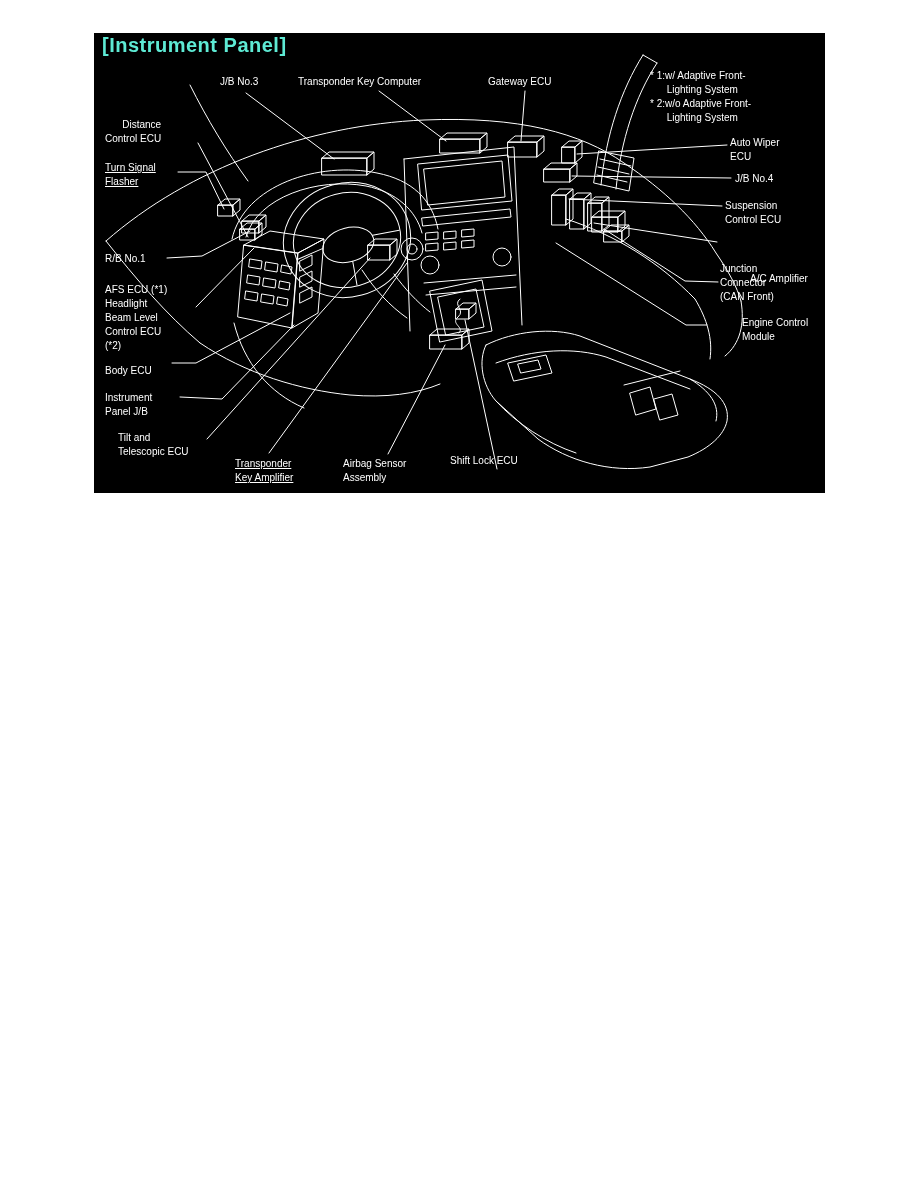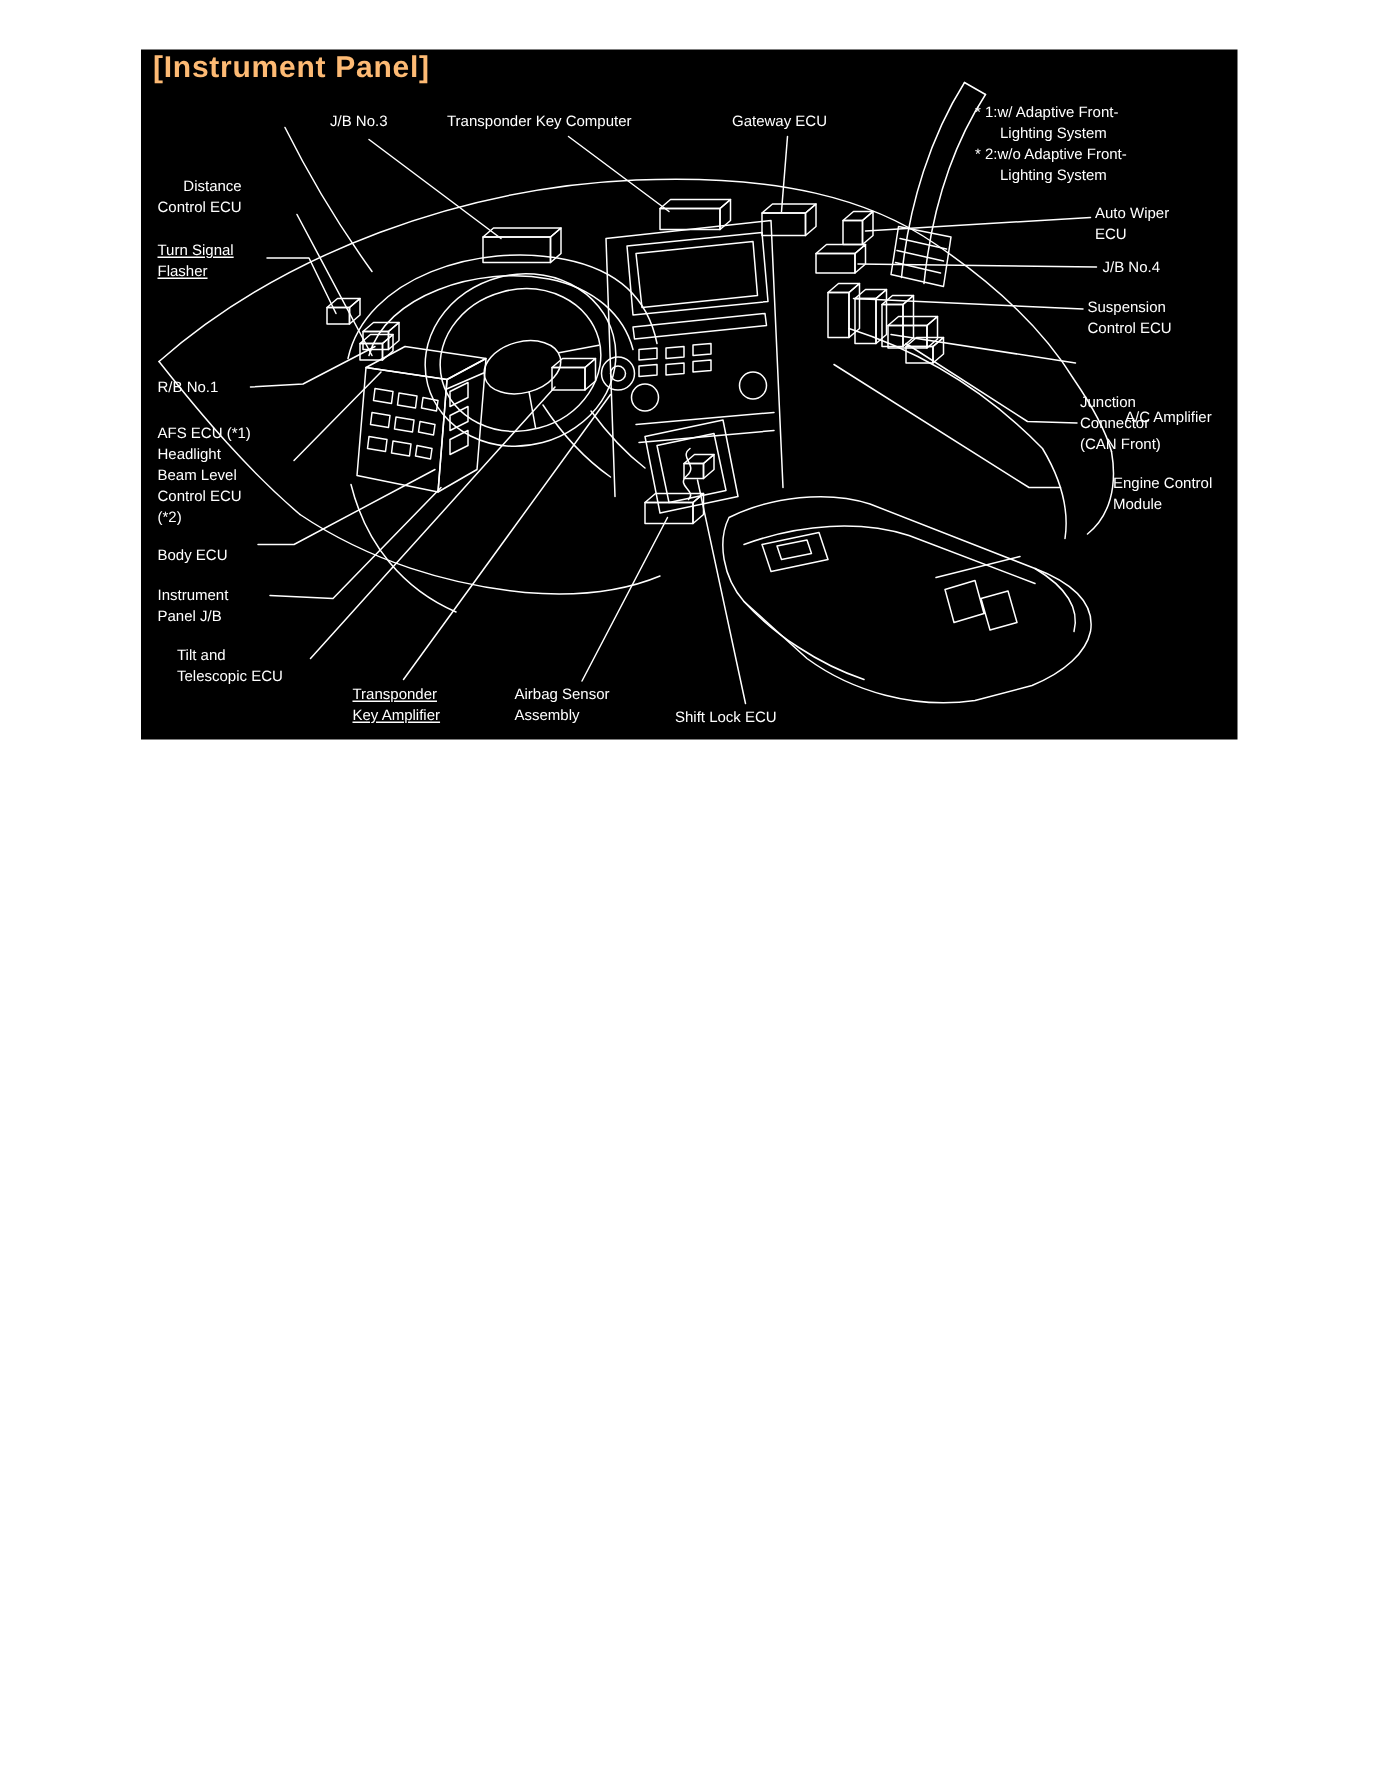--- a/index.html
+++ b/index.html
@@ -3,21 +3,21 @@
 <meta charset="utf-8">
 <style>
   html,body{margin:0;padding:0;}
   .page{position:relative;width:918px;height:1188px;background:#ffffff;overflow:hidden;
         font-family:"Liberation Sans",sans-serif;}
   .panel{position:absolute;left:94px;top:33px;width:731px;height:460px;background:#000000;}
   .panel svg{position:absolute;left:0;top:0;width:731px;height:460px;}
   .panel svg *{stroke:#ffffff;fill:none;stroke-width:1;stroke-linecap:round;stroke-linejoin:round;}
   #labels{position:absolute;left:0;top:0;width:731px;height:460px;}
   .label{position:absolute;color:#ffffff;font-size:10px;line-height:14px;white-space:pre;}
-  .title{position:absolute;left:8px;top:1px;color:#fdba74;font-size:20px;font-weight:bold;
+  .title{position:absolute;left:8px;top:1px;color:#5eead4;font-size:20px;font-weight:bold;
          letter-spacing:0.5px;white-space:pre;}
 </style>
 </head>
 <body>
 
 <div class="page">
   <div class="panel">
 
     <svg viewBox="0 0 731 460">
       <g>
@@ -232,16 +232,16 @@
 (*2)</div>
         <div class="label" style="left: 11px; top: 331px;">Body ECU</div>
         <div class="label" style="left: 11px; top: 358px;">Instrument
 Panel J/B</div>
         <div class="label" style="left: 24px; top: 398px;">Tilt and
 Telescopic ECU</div>
         <div class="label" style="left: 141px; top: 424px; text-decoration: underline;">Transponder
 Key Amplifier</div>
         <div class="label" style="left: 249px; top: 424px;">Airbag Sensor
 Assembly</div>
-        <div class="label" style="left: 356px; top: 439px;">Shift Lock ECU</div>
+        <div class="label" style="left: 356px; top: 421px;">Shift Lock ECU</div>
       </div>
   </div>
 </div>
 
 </body></html>

